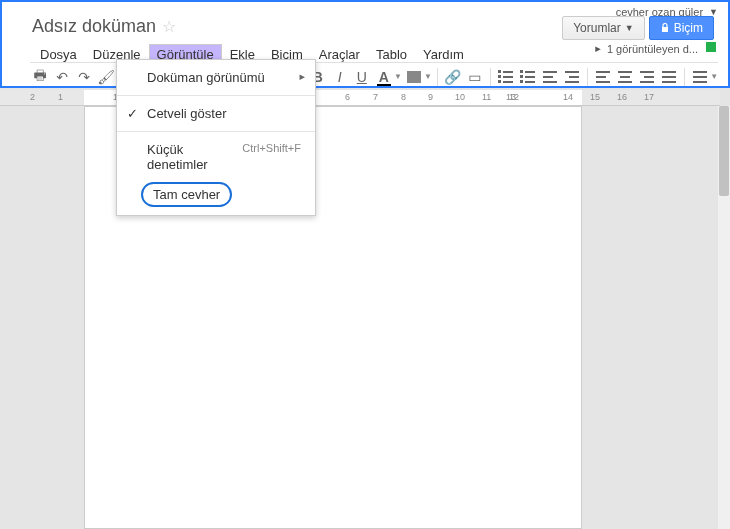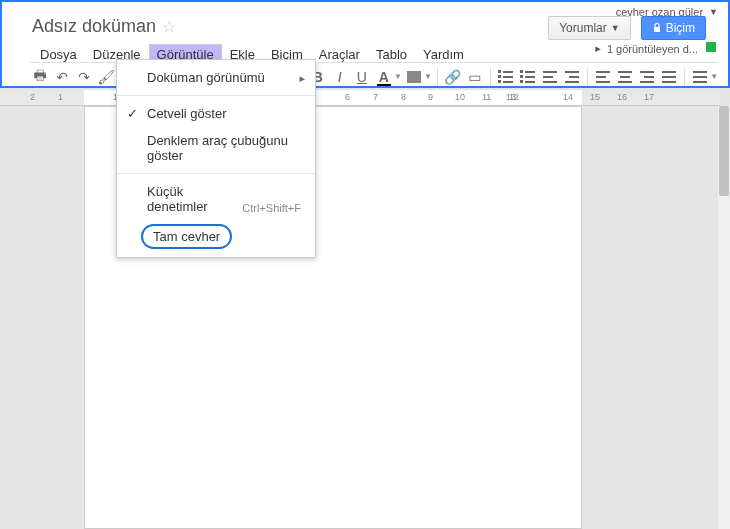--- a/index.html
+++ b/index.html
@@ -4,21 +4,21 @@
 <style>
   * { box-sizing: border-box; margin: 0; padding: 0; }
   html, body { width: 730px; height: 529px; font-family: Arial, sans-serif; font-size: 13px; background: #e5e5e5; overflow: hidden; }
   .app { position: relative; width: 730px; height: 529px; }
   .header-frame { position: absolute; top: 0; left: 0; right: 0; height: 88px; border: 2px solid #2a7cff; background: #fff; }
   .top-right { position: absolute; top: 4px; right: 10px; font-size: 11px; color: #555; display: flex; align-items: center; gap: 4px; text-align: center; }
   .top-right .caret { font-size: 9px; margin-left: 2px; }
   .title-row { position: absolute; top: 14px; left: 30px; display: flex; align-items: center; gap: 6px; }
   .doc-title { font-size: 18px; color: #555; }
   .star { color: #ccc; font-size: 16px; }
-  .btn-row { position: absolute; top: 14px; right: 22px; display: flex; align-items: flex-end; gap: 10px; }
+  .btn-row { position: absolute; top: 14px; right: 14px; display: flex; align-items: flex-end; gap: 4px; }
   .btn { display: inline-flex; align-items: center; gap: 4px; padding: 4px 10px; border-radius: 2px; font-size: 12px; border: 1px solid #ccc; background: linear-gradient(#f8f8f8,#ececec); color: #555; cursor: pointer; }
   .btn.primary { background: #4d90fe; border-color: #3079ed; color: #fff; }
   .btn .caret { font-size: 9px; }
   .lock { width: 10px; height: 10px; display: inline-block; }
   .viewers { position: absolute; top: 40px; right: 30px; font-size: 11px; color: #555; display: flex; align-items: center; gap: 6px; }
   .presence { width: 10px; height: 10px; background: #22b14c; position: absolute; top: 40px; right: 12px; }
   .menubar { position: absolute; top: 42px; left: 30px; display: flex; gap: 0; }
   .menu-item { padding: 3px 8px; font-size: 13px; color: #333; cursor: pointer; }
   .menu-item.active { background: #c4b5fd; border: 1px solid #ccc; border-bottom: none; padding: 2px 7px 4px; }
   .toolbar { position: absolute; top: 60px; left: 28px; right: 10px; height: 26px; display: flex; align-items: center; gap: 2px; border-top: 1px solid #e0e0e0; padding-top: 2px; }
@@ -33,21 +33,21 @@
   .bg-color { width: 14px; height: 12px; background: #888; }
   .align-box { width: 14px; height: 12px; display: flex; flex-direction: column; justify-content: space-between; }
   .align-box span { height: 2px; background: #666; }
   .al span:nth-child(2){ width:70%; } .ac span:nth-child(2){ width:70%; margin:0 auto;} .ar span:nth-child(2){ width:70%; margin-left:auto;}
   .list-box { width:14px; height:12px; display:flex; flex-direction:column; justify-content:space-between;}
   .list-box span{ height:2px; background:#666; position:relative; margin-left:4px;}
   .list-box span::before{content:'';position:absolute;left:-5px;top:-1px;width:3px;height:3px;background:#666;}
   .num-list span::before{border-radius:0;}
   
   .dropdown { position: absolute; top: 59px; left: 116px; width: 200px; background: #fff; border: 1px solid #ccc; box-shadow: 0 2px 6px rgba(0,0,0,0.2); z-index: 100; padding: 4px 0; }
-  .dd-item { padding: 6px 14px 6px 30px; font-size: 13px; color: #333; cursor: pointer; position: relative; display: flex; align-items: flex-end; }
+  .dd-item { padding: 6px 14px 6px 30px; font-size: 13px; color: #333; cursor: pointer; position: relative; display: flex; align-items: flex-start; }
   .dd-item.arrow::after { content: '▸'; position: absolute; right: 10px; font-size: 11px; color: #666; }
   .dd-item.checked::before { content: '✓'; position: absolute; left: 10px; font-size: 13px; color: #333; }
   .dd-sep { height: 1px; background: #e5e5e5; margin: 4px 0; }
   .dd-shortcut { margin-left: auto; font-size: 11px; color: #888; }
   .dd-highlight { border: 2px solid #1a6fd8; border-radius: 14px; padding: 3px 10px; display: inline-block; color: #333; }
   .dd-item.highlighted { padding-left: 24px; padding-top: 4px; padding-bottom: 4px; }
   
   .ruler { position: absolute; top: 90px; left: 0; right: 10px; height: 16px; background: #fff; border-bottom: 1px solid #ccc; font-size: 9px; color: #888; overflow: hidden; }
   .ruler-margin { position:absolute; top:0; height:16px; background:#e8e8e8; }
   .ruler-margin.left { left:0; width:84px; }
@@ -232,23 +232,20 @@
   </div>
 
   <div class="dropdown">
     <div class="dd-item arrow">
       <span>Doküman görünümü</span>
     </div>
     <div class="dd-sep"></div>
     <div class="dd-item checked">
       <span>Cetveli göster</span>
     </div>
-    <div class="dd-item">
-      <span>Denklem araç çubuğunu göster</span>
-    </div>
     <div class="dd-sep"></div>
     <div class="dd-item">
       <span>Küçük denetimler</span>
       <span class="dd-shortcut">Ctrl+Shift+F</span>
     </div>
     <div class="dd-item highlighted">
       <span class="dd-highlight">Tam cevher</span>
     </div>
   </div>
 

